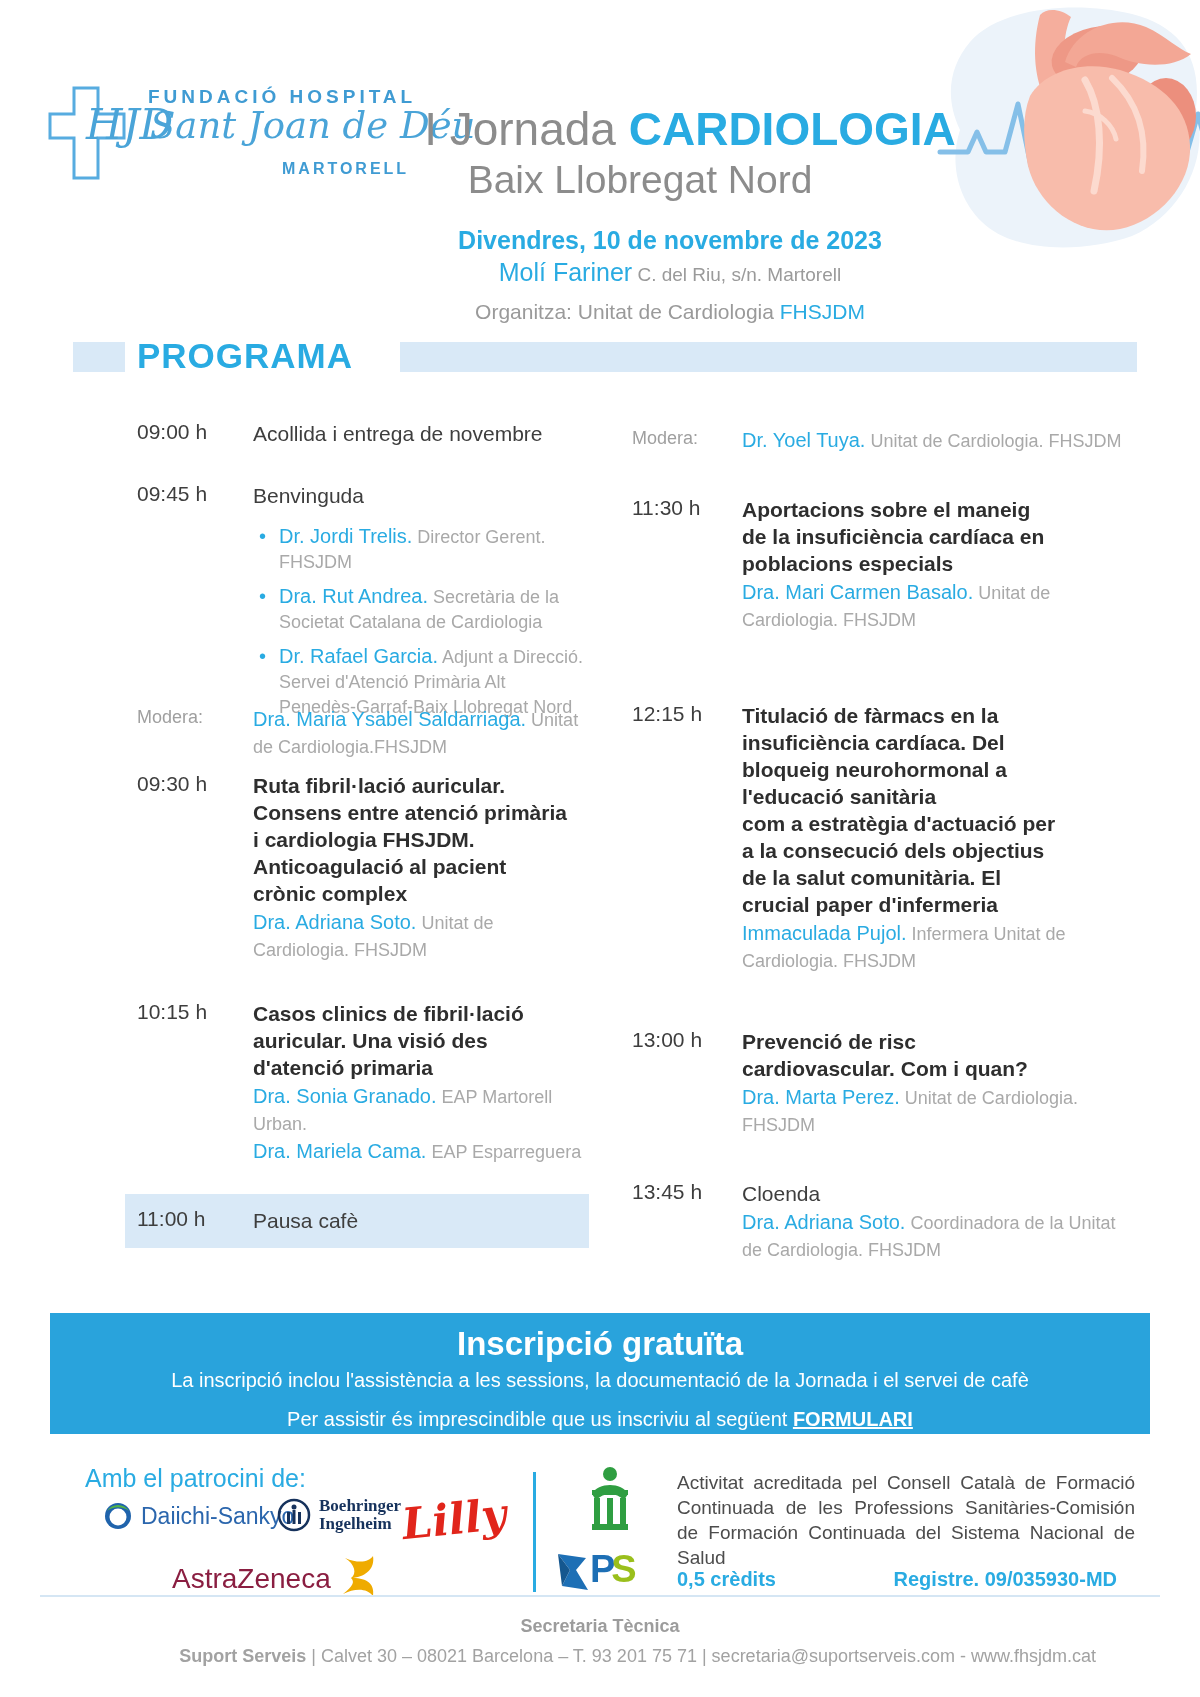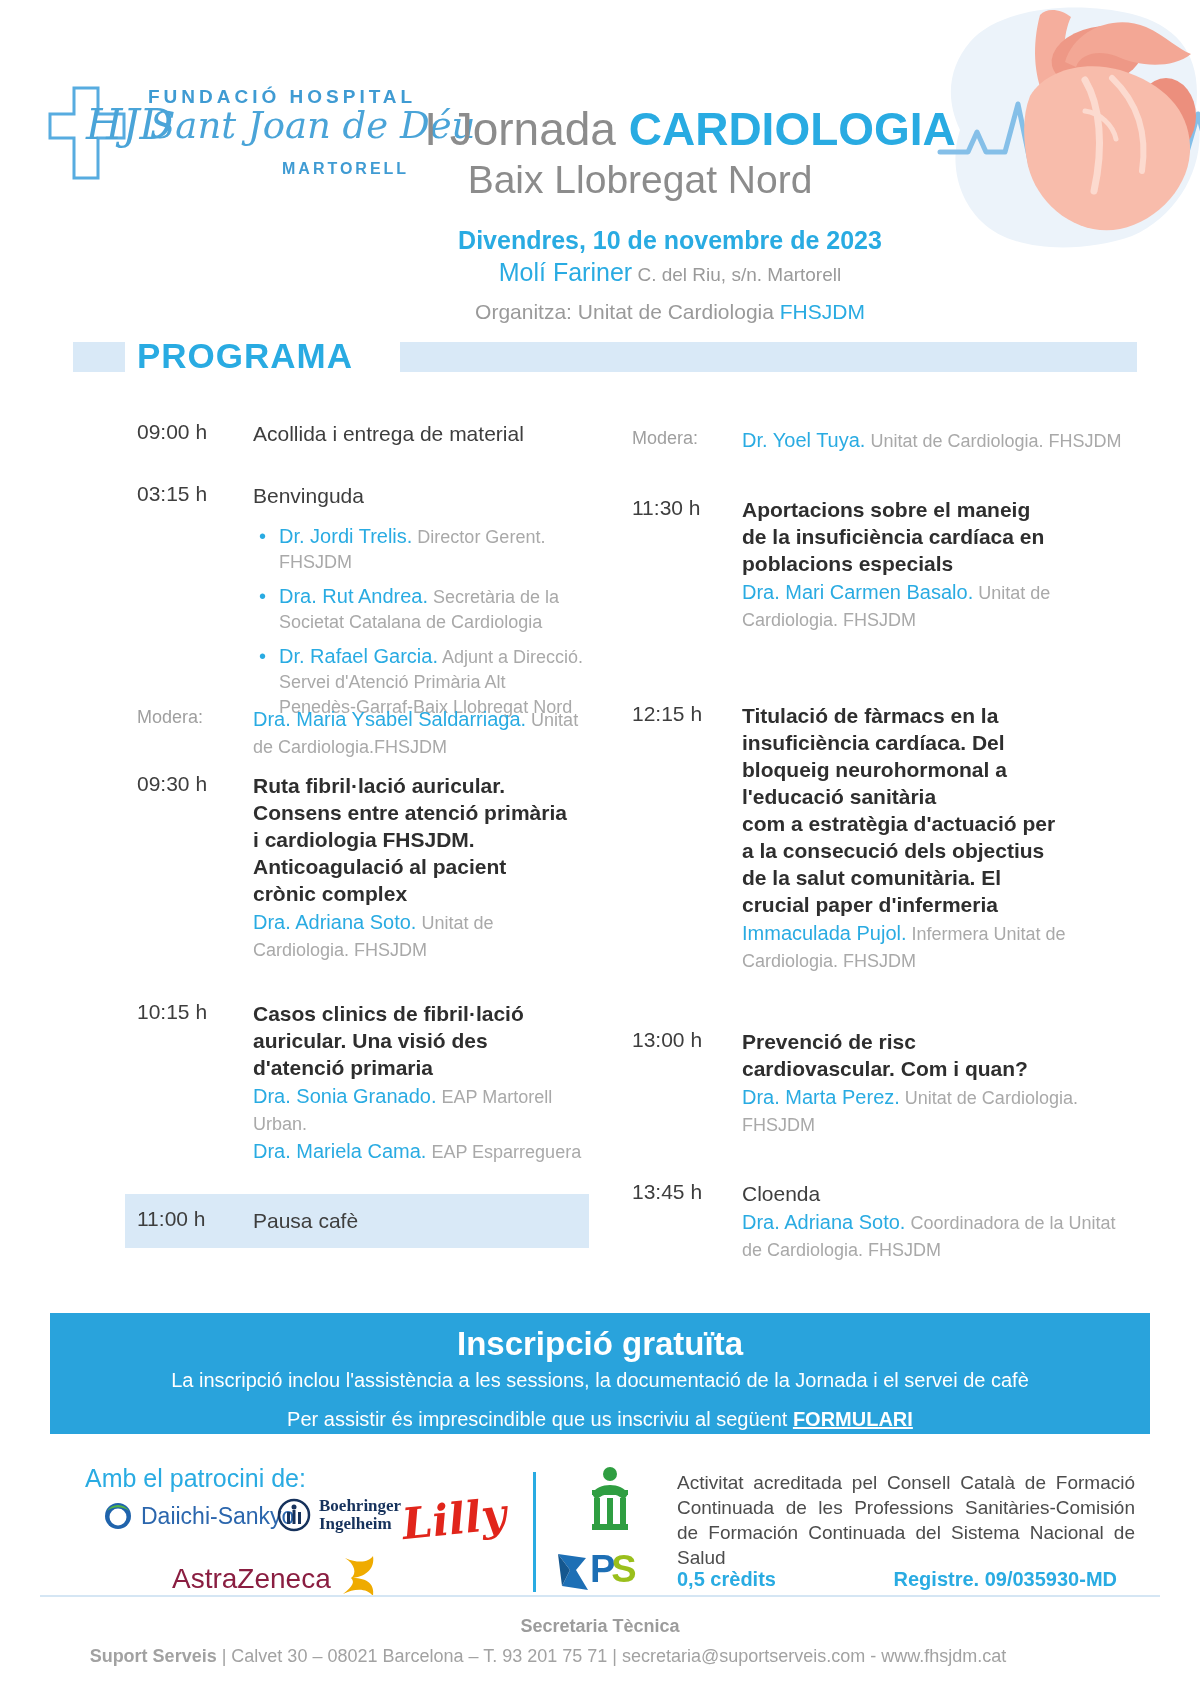--- a/index.html
+++ b/index.html
@@ -91,21 +91,21 @@
   .cfc-icon{left:586px;top:1466px}
   .ps-logo{left:556px;top:1546px;width:92px;height:54px}
   .ps-letters{position:absolute;left:34px;top:2px;font-size:38px;font-weight:bold;color:#1d6fb5;letter-spacing:-4px}
   .ps-s{color:#9abf1c}
   .accred-text{left:677px;top:1470px;width:458px;font-size:19px;line-height:25px;color:#4c4c4c;text-align:justify}
   .accred-row{left:677px;top:1568px;width:440px;display:flex;justify-content:space-between;font-size:20px;font-weight:bold;color:var(--accent)}
 
   
   .footer-line{left:40px;top:1595px;width:1120px;height:2px;background:#d5e6f4}
   .footer-heading{left:0;top:1616px;width:1200px;text-align:center;font-size:18px;font-weight:bold;color:#9c9c9c}
-  .footer-contact{left:0;top:1646px;width:1096px;text-align:center;font-size:18px;color:#a2a2a2}
+  .footer-contact{left:0;top:1646px;width:1096px;text-align:right;font-size:18px;color:#a2a2a2}
   .footer-org{font-weight:bold}
 </style>
 </head>
 <body>
 
 <div class="page">
 
   <div class="abs heart-illus">
     <svg width="320" height="252" viewBox="0 0 320 252">
       <path d="M90,42 C118,8 195,0 252,14 C300,26 322,58 316,108 C330,158 302,214 252,236 C200,254 132,252 102,222 C76,197 70,160 80,130 C64,96 70,66 90,42 Z" fill="#ecf3fa"></path>
@@ -140,25 +140,25 @@
   <div class="abs hdr organizer"><span>Organitza: Unitat de Cardiologia </span><span class="organizer-org">FHSJDM</span></div>
 
   <div class="abs prog-square"></div>
   <div class="abs prog-heading">PROGRAMA</div>
   <div class="abs prog-bar"></div>
 
   <div class="col col-left">
       <div class="prog-row l1">
         <div class="prog-label">09:00 h</div>
         <div class="prog-content">
-          <div class="prog-title">Acollida i entrega de material</div>
+          <div class="prog-title">Acollida i entrega de novembre</div>
         </div>
       </div>
       <div class="prog-row l2">
-        <div class="prog-label">03:15 h</div>
+        <div class="prog-label">09:45 h</div>
         <div class="prog-content">
           <div class="prog-title">Benvinguda</div>
           <ul class="prog-bullets">
             <li><span class="sp-name">Dr. Jordi Trelis.</span><span class="sp-desc"> Director Gerent. FHSJDM</span></li>
             <li><span class="sp-name">Dra. Rut Andrea.</span><span class="sp-desc"> Secretària de la Societat Catalana de Cardiologia</span></li>
             <li><span class="sp-name">Dr. Rafael Garcia.</span><span class="sp-desc"> Adjunt a Direcció. Servei d'Atenció Primària Alt Penedès-Garraf-Baix Llobregat Nord</span></li>
           </ul>
         </div>
       </div>
       <div class="prog-row l3">

